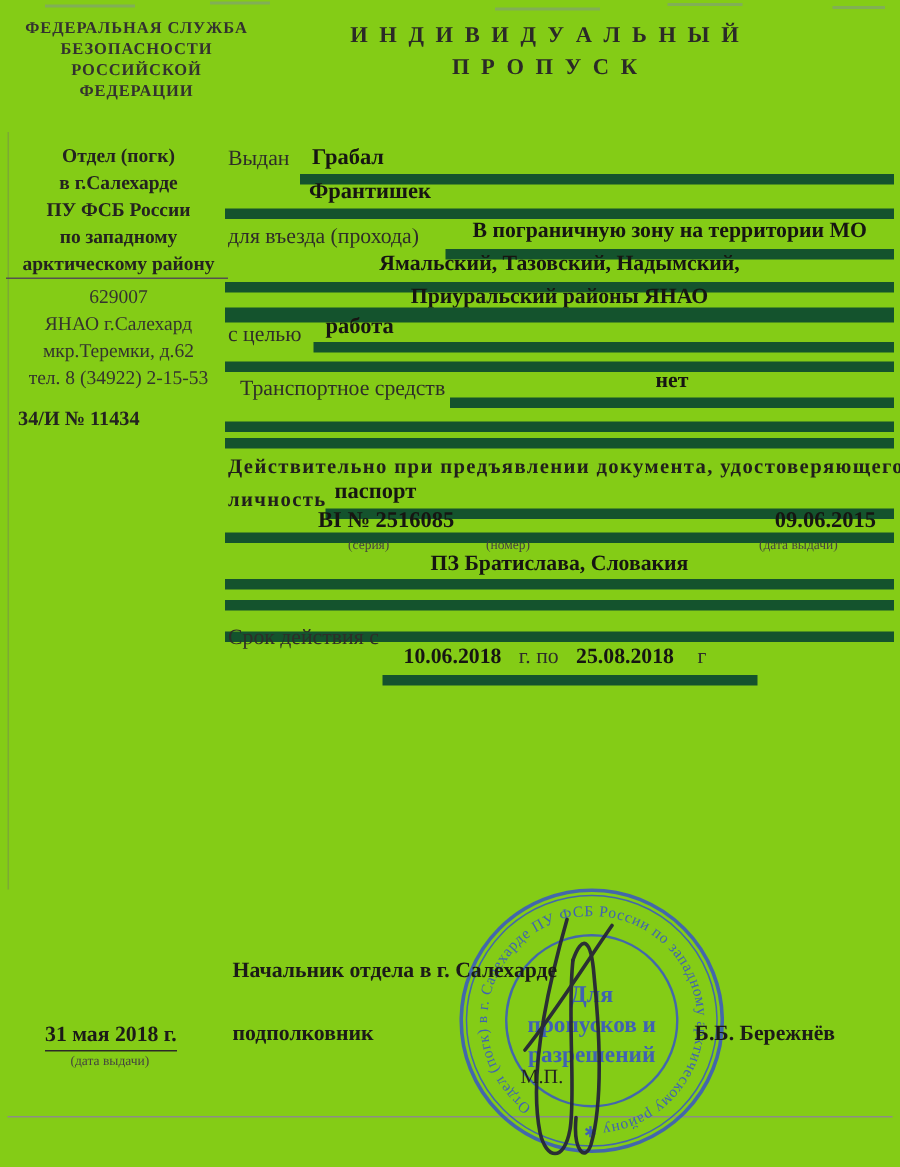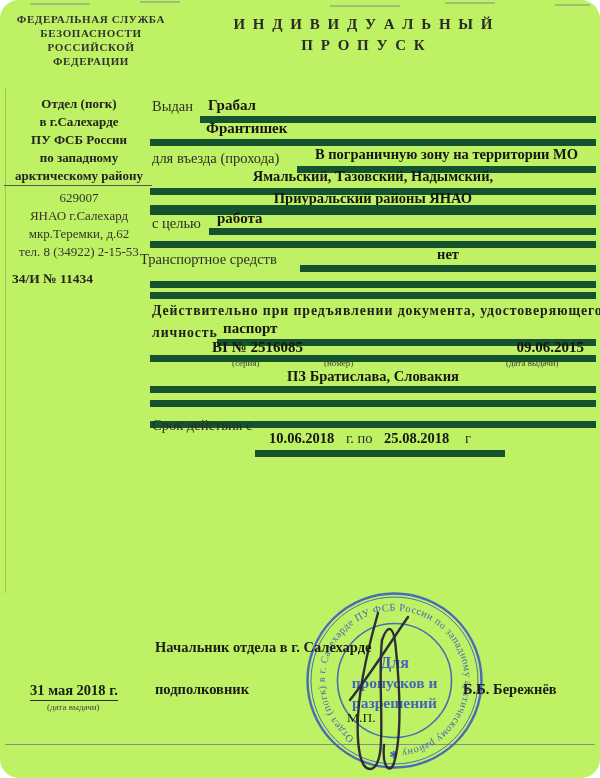--- a/index.html
+++ b/index.html
@@ -1,21 +1,20 @@
 <!DOCTYPE html>
 <html><head>
 <meta charset="utf-8">
 <style>
   html,body{margin:0;padding:0;}
   .page{
     position:relative;width:600px;height:778px;overflow:hidden;
-    background:#bef264;
+    background:#84cc16;
     font-family:"Liberation Serif","DejaVu Serif",serif;
     color:#2b2a27;
-    border-radius:19px;
   }
   .abs{position:absolute;}
   
   .agency{left:10px;top:12px;width:162px;text-align:center;
     font-weight:bold;font-size:11px;line-height:14px;letter-spacing:.6px;color:#33322f;}
   .doc-title{left:218px;top:14px;width:292px;text-align:center;
     font-weight:bold;font-size:15px;line-height:21px;letter-spacing:2px;color:#2b2a27;}
   
   .sidebar{left:4px;top:95px;width:150px;text-align:center;}
   .sb-office{font-weight:bold;font-size:13px;line-height:18px;color:#242320;}
@@ -93,21 +92,21 @@
   <div class="abs line vcenter" style="left:150px;top:168px;width:446px;height:20px;">Ямальский, Тазовский, Надымский,</div>
   <div class="abs line vcenter" style="left:150px;top:190px;width:446px;height:18px;">Приуральский районы ЯНАО</div>
   <div class="abs line" style="left:150px;top:199px;width:446px;height:6px;"></div>
 
   <span class="abs lbl" style="left:152px;top:215px;">с целью</span>
   <div class="abs line" style="left:209px;top:210px;width:387px;height:18px;">
     <span class="val" style="padding-left:8px;">работа</span>
   </div>
   <div class="abs line" style="left:150px;top:223px;width:446px;height:18px;"></div>
 
-  <span class="abs lbl" style="left:140px;top:251px;">Транспортное средств</span>
+  <span class="abs lbl" style="left:160px;top:251px;">Транспортное средств</span>
   <div class="abs line vcenter" style="left:300px;top:246px;width:296px;height:19px;">нет</div>
   <div class="abs line" style="left:150px;top:263px;width:446px;height:18px;"></div>
   <div class="abs line" style="left:150px;top:274px;width:446px;height:18px;"></div>
 
   <span class="abs note" style="left:152px;top:303px;">Действительно при предъявлении документа, удостоверяющего</span>
   <span class="abs note" style="left:152px;top:325px;">личность</span>
   <div class="abs line" style="left:217px;top:320px;width:379px;height:19px;">
     <span class="val" style="padding-left:6px;">паспорт</span>
   </div>
 

